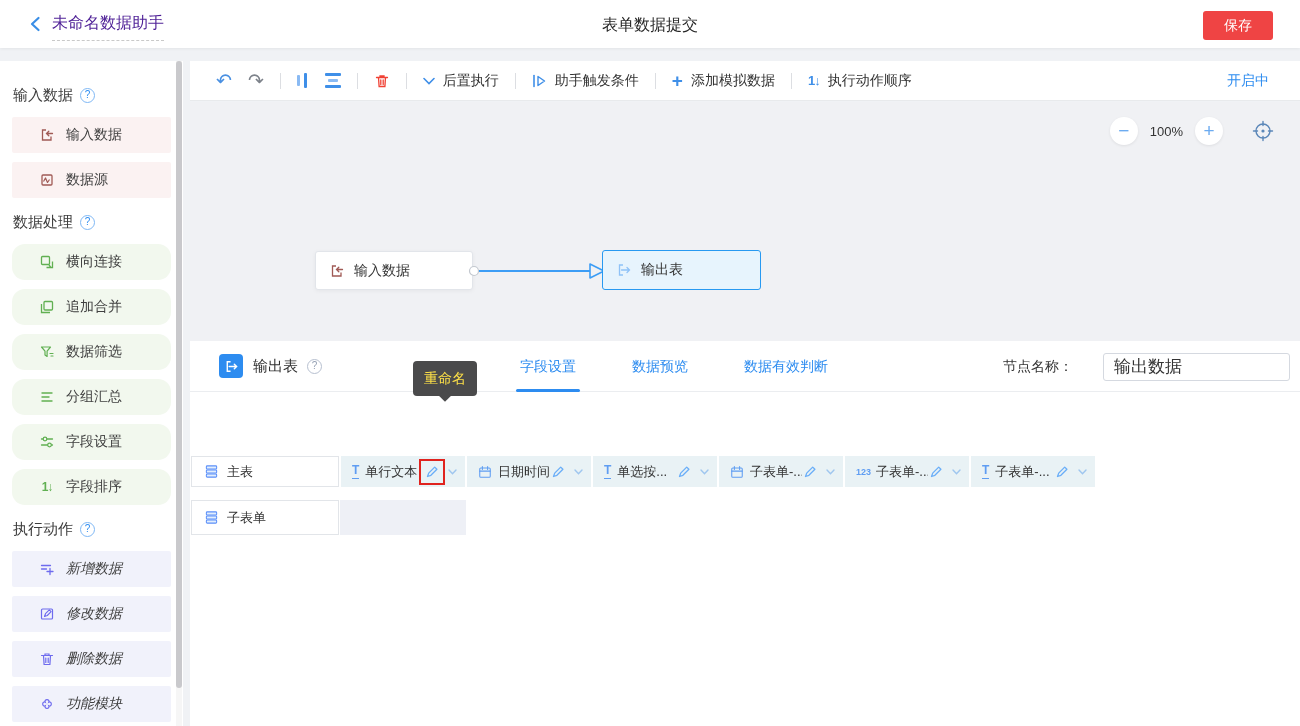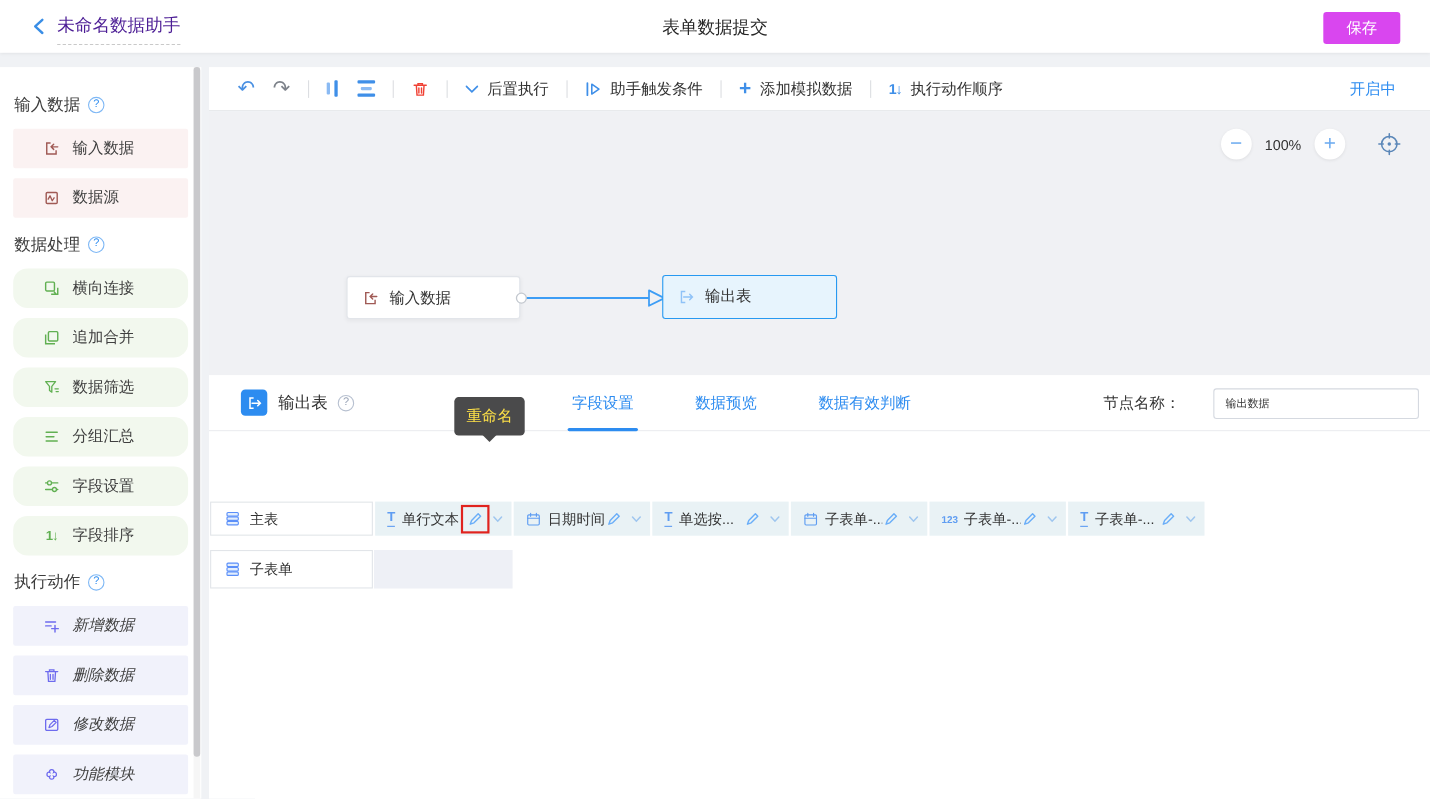--- a/index.html
+++ b/index.html
@@ -6,21 +6,21 @@
   html,body { width:1300px; height:726px; overflow:hidden;
     font-family:"Liberation Sans", sans-serif; background:#f0f2f5; color:#333; }
 
   
   .header { position:absolute; left:0; top:0; width:1300px; height:48px; background:#fff;
     box-shadow:0 1px 3px rgba(0,0,0,.06); z-index:30; }
   .back { position:absolute; left:27px; top:15px; width:18px; height:18px; cursor:pointer; }
   .doc-title { position:absolute; left:52px; top:13px; font-size:16px; color:#4c1d95;
     padding-bottom:6px; border-bottom:1px dashed #c9c9c9; }
   .page-title { position:absolute; left:50%; top:15px; transform:translateX(-50%); font-size:16px; color:#262626; }
-  .save-btn { position:absolute; right:27px; top:11px; width:70px; height:29px; background:#d946ef;
+  .save-btn { position:absolute; right:27px; top:11px; width:70px; height:29px; background:#ef4444;
     color:#fff; font-size:14px; border:none; border-radius:3px; cursor:pointer; }
 
   
   .sidebar { position:absolute; left:0; top:61px; width:183px; bottom:0; background:#fff; overflow:hidden; }
   .sidebar-inner { padding:24px 12px 0 12px; }
   .side-sec-title { display:flex; align-items:center; gap:7px; font-size:15px; color:#3d3d3d;
     height:20px; margin:0 0 12px 1px; }
   .side-sec-title.gap { margin-top:14px; }
   .qmark { display:inline-flex; align-items:center; justify-content:center; width:15px; height:15px;
     border-radius:50%; border:1px solid #7fb8f5; color:#2d8cf0; font-size:10px; line-height:1; }
@@ -74,21 +74,21 @@
   .picon { width:24px; height:24px; border-radius:4px; background:#2d8cf0; display:flex;
     align-items:center; justify-content:center; }
   .ptitle { font-size:15px; color:#303030; margin:0 9px 0 10px; }
   .tabs { position:absolute; left:330px; top:0; height:51px; display:flex; gap:56px; }
   .tab { position:relative; display:flex; align-items:center; font-size:14px; color:#2d8cf0; cursor:pointer; }
   .tab.active::after { content:""; position:absolute; left:-4px; right:-4px; bottom:0; height:3px;
     background:#2d8cf0; border-radius:2px; }
   .nodename { position:absolute; right:10px; top:0; height:51px; display:flex; align-items:center;gap:28px; }
   .nodename label { font-size:14px; color:#333; margin-right:2px; }
   .nodename input { width:187px; height:28px; border:1px solid #d5d9e0; border-radius:3px;
-    font-size:10px; color:#333; padding-left:10px; font-family:"Liberation Sans", sans-serif; outline:none; }
+    font-size:17px; color:#333; padding-left:10px; font-family:"Liberation Sans", sans-serif; outline:none; }
 
   .grid { position:relative; }
   .grid-row { position:absolute; display:flex; }
   .row-main { left:1px; top:64px; }
   .row-sub { left:1px; top:108px; }
   .name-cell { width:148px; background:#fff; border:1px solid #e2e5e9; display:flex; align-items:center;
     gap:8px; padding-left:12px; font-size:13px; color:#333; }
   .row-main .name-cell { height:31px; }
   .row-sub .name-cell { height:35px; }
   .fcell { width:124px; height:31px; margin-left:2px; background:#e9f2f5; display:flex; align-items:center;
@@ -192,30 +192,30 @@
     </div>
     <div class="side-item purple">
       <svg class="icon16" viewBox="0 0 16 16">
           <path d="M2.5 4.5h9M2.5 8h5" stroke="#6e6bee" stroke-width="1.3" stroke-linecap="round"></path>
           <path d="M11 7.5v6M8 10.5h6" stroke="#6e6bee" stroke-width="1.3" stroke-linecap="round"></path>
         </svg>
       <span>新增数据</span>
     </div>
     <div class="side-item purple">
       <svg class="icon16" viewBox="0 0 16 16">
-          <path d="M2.5 4.5h11M6 4.5V3h4v1.5M4.5 4.5l.6 9h5.8l.6-9M6.8 7v4.5M9.2 7v4.5" fill="none" stroke="#6e6bee" stroke-width="1.2" stroke-linecap="round"></path>
-        </svg>
-      <span>删除数据</span>
-    </div>
-    <div class="side-item purple">
-      <svg class="icon16" viewBox="0 0 16 16">
           <rect x="2.5" y="3" width="11" height="10" rx="1" fill="none" stroke="#6e6bee" stroke-width="1.2"></rect>
           <path d="M5.5 10.5l1-2.8 3.8-3.8 1.8 1.8-3.8 3.8z" fill="#f1f2fb" stroke="#6e6bee" stroke-width="1.1" stroke-linejoin="round"></path>
         </svg>
       <span>修改数据</span>
+    </div>
+    <div class="side-item purple">
+      <svg class="icon16" viewBox="0 0 16 16">
+          <path d="M2.5 4.5h11M6 4.5V3h4v1.5M4.5 4.5l.6 9h5.8l.6-9M6.8 7v4.5M9.2 7v4.5" fill="none" stroke="#6e6bee" stroke-width="1.2" stroke-linecap="round"></path>
+        </svg>
+      <span>删除数据</span>
     </div>
     <div class="side-item purple">
       <svg class="icon16" viewBox="0 0 16 16">
           <path d="M8 2.2c1.5 0 2.4 1.2 1.8 2.5C11.1 4.1 12.3 5 12.3 6.5S11.1 8.9 9.8 8.3c.6 1.3-.3 2.5-1.8 2.5s-2.4-1.2-1.8-2.5C4.9 8.9 3.7 8 3.7 6.5S4.9 4.1 6.2 4.7C5.6 3.4 6.5 2.2 8 2.2z" transform="translate(0,1.5)" fill="none" stroke="#6e6bee" stroke-width="1.2"></path>
         </svg>
       <span>功能模块</span>
     </div>
   </div>
   <div class="side-scrollbar">
       <div class="side-thumb"></div>

